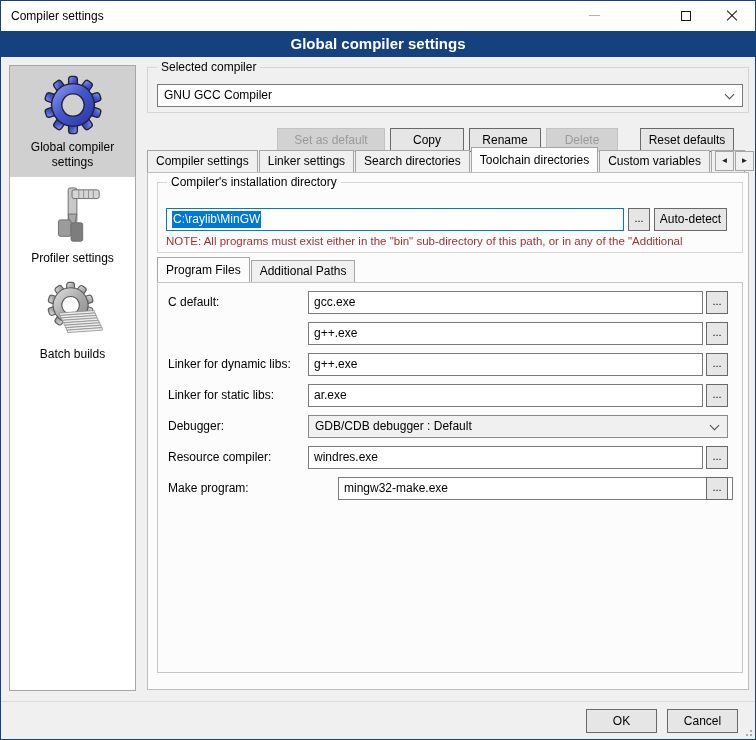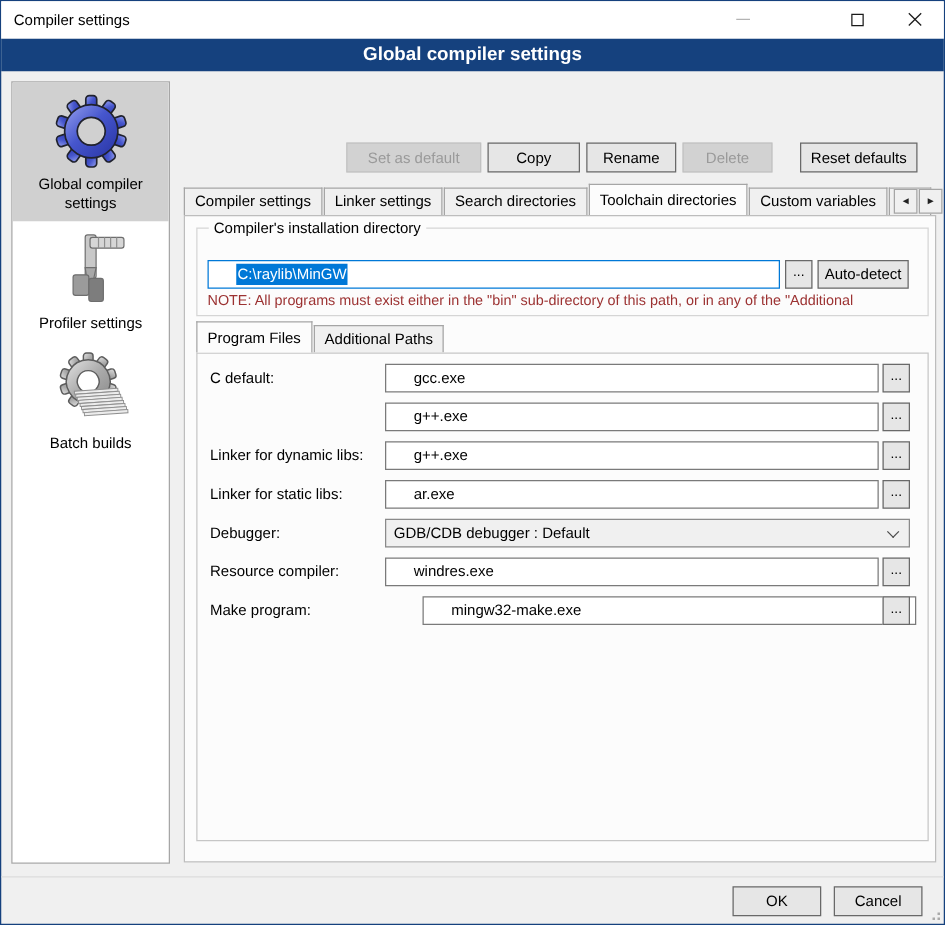--- a/index.html
+++ b/index.html
@@ -47,31 +47,31 @@
   .legend-on-dlg{background:var(--dlg-bg);}
   .legend-on-panel{background:var(--panel-bg);}
 
   
   .combo{position:absolute;height:23px;background:#fff;border:1px solid var(--edit-border);
          font-size:12px;line-height:21px;padding-left:6px;color:#000;cursor:default;}
   .combo.gray{background:#f0f0f0;border-color:#8a8a8a;}
   .chev{position:absolute;right:9px;top:6px;width:7px;height:7px;
         border-right:1.4px solid #4a4a4a;border-bottom:1.4px solid #4a4a4a;transform:rotate(45deg);}
   .edit{position:absolute;height:23px;background:#fff;border:1px solid var(--edit-border);
-        font-size:12px;line-height:21px;padding-left:22px;color:#000;white-space:nowrap;overflow:hidden;}
+        font-size:12px;line-height:21px;padding-left:5px;color:#000;white-space:nowrap;overflow:hidden;}
   .edit.focused{border:1px solid var(--accent);}
   .sel-text{background:var(--accent);color:#fff;padding:1px 1px 2px;}
 
   
   .btn{display:inline-block;height:24px;background:#e6e6e6;border:1px solid #696969;
        font-size:12px;line-height:22px;text-align:center;color:#000;cursor:default;}
   .btn.disabled{background:#d2d2d2;border-color:#c2c2c2;color:#9a9a9a;}
   .btn.small{height:23px;line-height:21px;}
   .action-row{position:absolute;left:0;top:113px;width:733px;height:24px;display:flex;justify-content:flex-end;}
-  .action-row .btn{margin-left:5px;}
+  .action-row .btn{margin-left:5px;margin-top:14px;}
   .action-row .btn.reset{margin-left:22px;}
 
   
   .tabstrip{position:absolute;left:146px;top:149px;width:608px;height:23px;}
   .tab{position:relative;display:inline-block;height:22px;padding:0 8px;margin-right:1px;font-size:12px;line-height:21px;
        background:#f0f0f0;border:1px solid var(--tab-border);border-bottom:none;vertical-align:bottom;color:#000;}
   .tab.active{height:25px;margin-top:-3px;line-height:25px;background:var(--panel-bg);z-index:3;}
   .tab.truncated{max-width:34px;overflow:hidden;white-space:nowrap;}
   .tab-scroll{position:absolute;top:1px;right:1px;z-index:4;display:flex;}
   .tab-scroll .sbtn{width:19px;height:20px;background:#f0f0f0;border:1px solid var(--tab-border);
@@ -199,20 +199,27 @@
           <rect x="4" y="10.4" width="36" height="2.6"></rect>
             <rect x="5" y="13" width="36" height="2.6"></rect>
           <rect x="6" y="15.6" width="36" height="2.6"></rect>
             <rect x="7" y="18.2" width="36" height="2.6"></rect>
         </g>
       </svg>
       <div class="nav-label">Batch builds</div>
     </div>
   </div>
 
+  <div class="groupbox" style="left:146px;top:66px;width:602px;height:46px;">
+    <span class="legend legend-on-dlg">Selected compiler</span>
+    <div class="combo" style="left:9px;top:16px;width:586px;">
+      <span>GNU GCC Compiler</span>
+      <span class="chev"></span>
+    </div>
+  </div>
 
   <div class="action-row">
     <span class="btn disabled" style="width:108px;">Set as default</span>
     <span class="btn" style="width:74px;">Copy</span>
     <span class="btn" style="width:72px;">Rename</span>
     <span class="btn disabled" style="width:72px;">Delete</span>
     <span class="btn reset" style="width:94px;">Reset defaults</span>
   </div>
 
   <div class="tabstrip">

